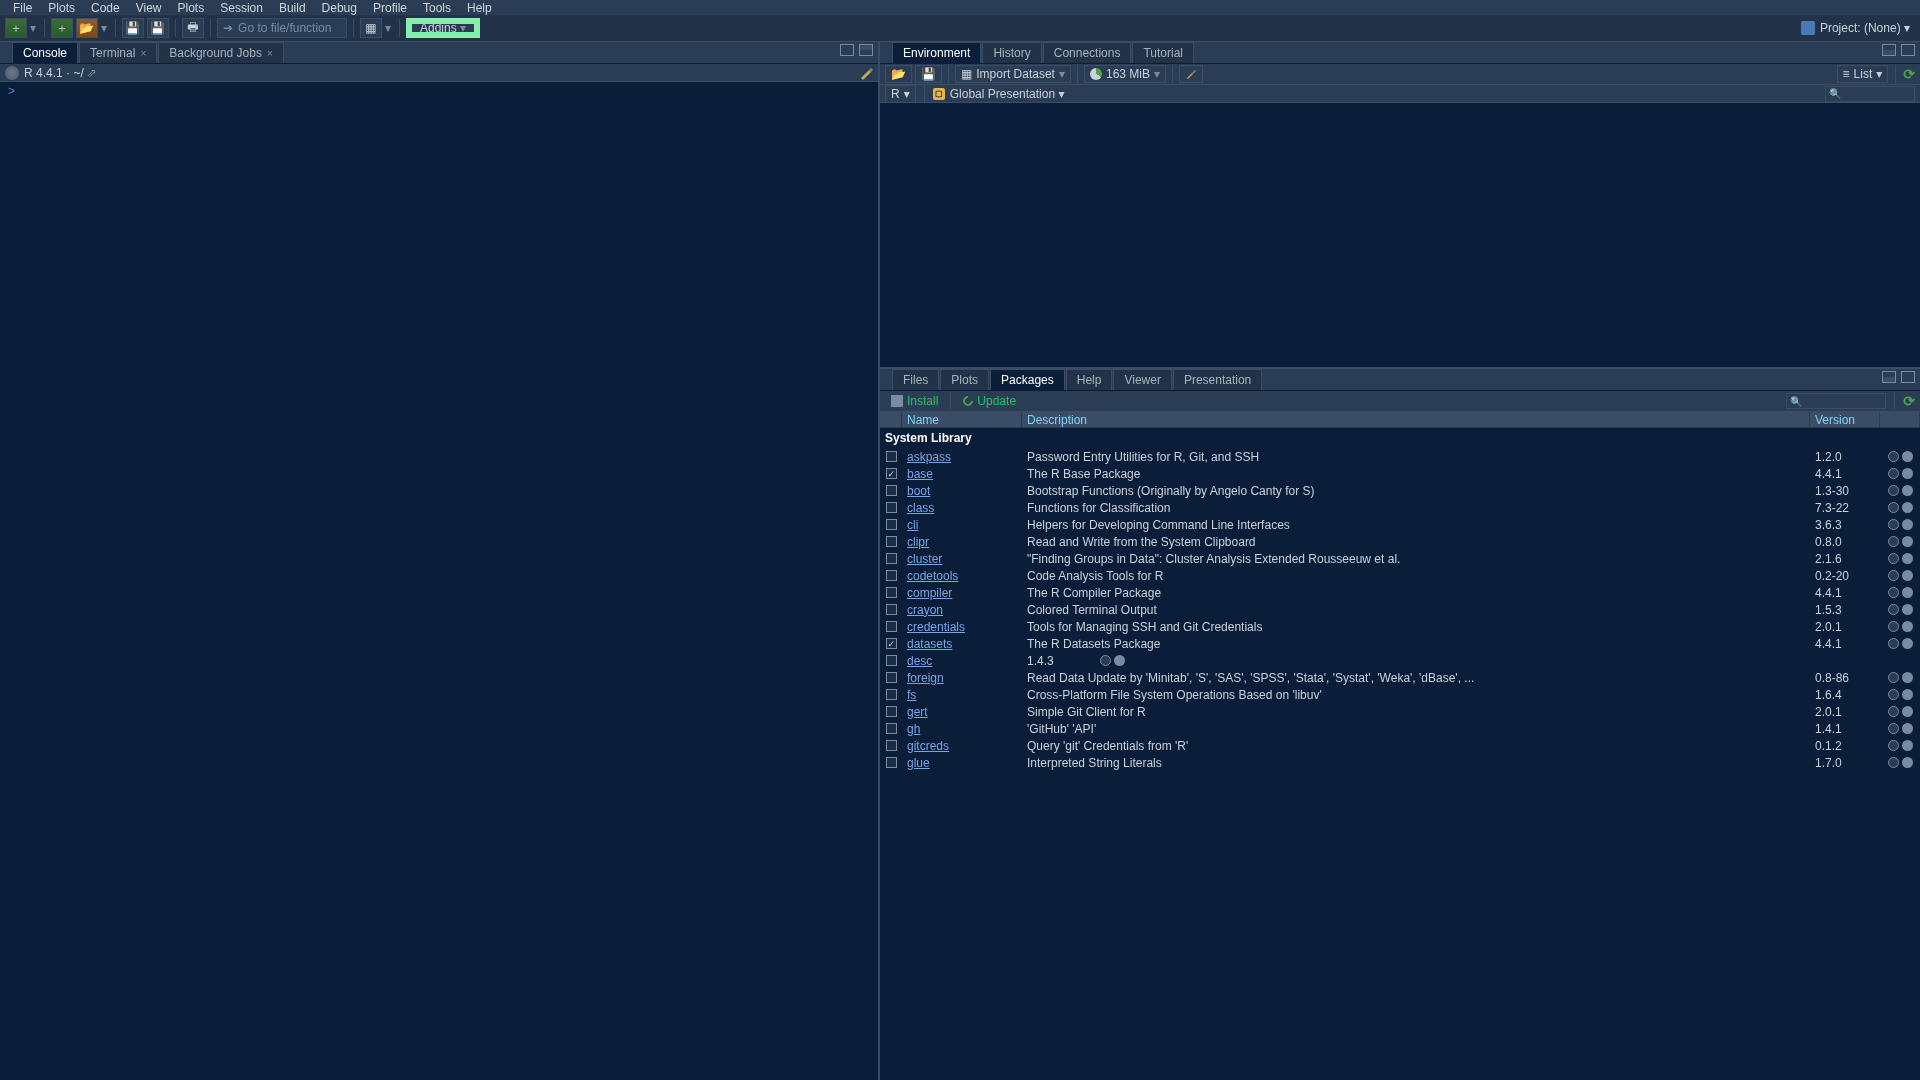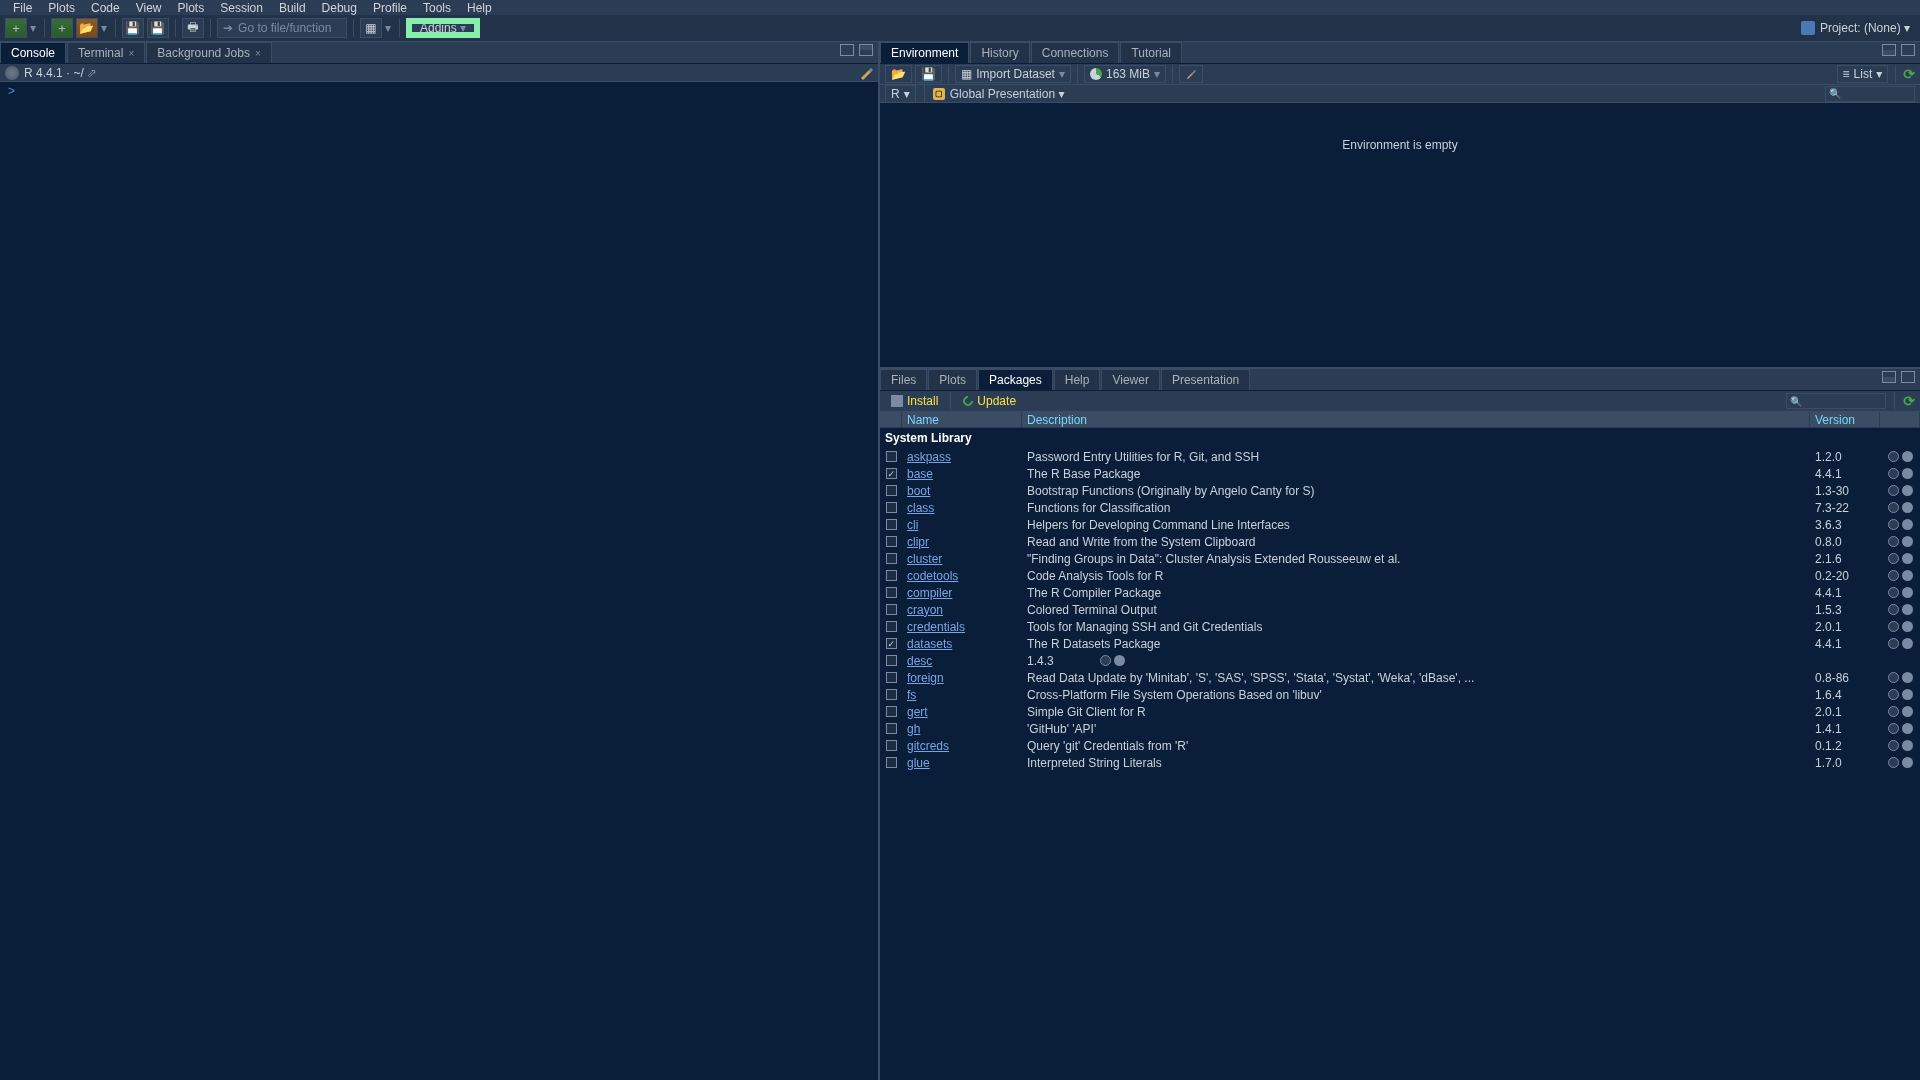--- a/index.html
+++ b/index.html
@@ -20,21 +20,21 @@
   .tb-addins { padding: 0 8px; height: 20px; background: #2a3d55; border: 6px solid #86efac; display: flex; align-items: center; color: #c9d1d9; }
   .toolbar-right { margin-left: auto; display: flex; align-items: center; gap: 5px; color: #c9d1d9; padding-right: 5px;}
   .proj-icon { width: 14px; height: 14px; background: #4a7ab5; border-radius: 2px; }
   
   
   .main { display: flex; height: calc(100% - 42px); }
   .left-panel { width: 880px; display: flex; flex-direction: column; border-right: 2px solid #3a4d65; }
   .right-panel { flex: 1; display: flex; flex-direction: column; }
   
   
-  .tabs { height: 22px; background: #2a3d55; display: flex; align-items: flex-end; border-bottom: 1px solid #0a1e3a; position: relative; }
+  .tabs { height: 22px; background: #2a3d55; display: flex; align-items: flex-end; border-bottom: 1px solid #0a1e3a; position: relative; padding-left: 12px; }
   .tab { padding: 3px 10px; background: #223349; color: #a9b1b9; border: 1px solid #3a4d65; border-bottom: none; margin-right: 1px; cursor: pointer; display: flex; align-items: center; gap: 5px; }
   .tab.active { background: #0a1e3a; color: #fff; }
   .tab-close { font-size: 10px; color: #7a8aa3; }
   .tabs-icons { position: absolute; right: 5px; top: 2px; display: flex; gap: 5px; }
   .win-icon { width: 14px; height: 12px; border: 1px solid #7a8aa3; cursor: pointer; }
   
   
   .console-header { height: 18px; background: #2a3d55; display: flex; align-items: center; padding: 0 5px; color: #c9d1d9; border-bottom: 1px solid #3a4d65; }
   .r-icon { width: 14px; height: 14px; background: radial-gradient(#6a7a8a,#4a5a6a); border-radius: 50%; margin-right: 5px; }
   .clear-icon { margin-left: auto; }
@@ -55,21 +55,21 @@
   .search-icon { color: #7a8aa3; font-size: 10px;}
   
   .env-subbar { height: 18px; background: #2a3d55; display: flex; align-items: center; padding: 0 5px; gap: 5px; border-bottom: 1px solid #3a4d65; }
   .env-body { flex: 1; background: #0a1e3a; display: flex; align-items: flex-start; justify-content: center; padding-top: 35px; color: #c9d1d9; }
   
   .right-top { height: 327px; display: flex; flex-direction: column; border-bottom: 2px solid #3a4d65;}
   .right-bottom { flex: 1; display: flex; flex-direction: column; overflow: hidden; justify-content: space-between;}
   
   
   .pkg-toolbar { height: 21px; background: #2a3d55; display: flex; align-items: center; padding: 0 5px; gap: 3px; border-bottom: 1px solid #3a4d65;}
-  .pkg-btn { height: 18px; padding: 0 6px; display: flex; align-items: center; gap: 4px; color: #fde047; cursor: pointer;}
+  .pkg-btn { height: 18px; padding: 0 6px; display: flex; align-items: center; gap: 4px; color: #22c55e; cursor: pointer;}
   .pkg-btn .sq { width: 12px; height: 12px; background: #7a8aa3;}
   .upd-circ { width: 10px; height: 10px; border: 2px solid #4aa54a; border-radius: 50%; border-top-color: transparent; transform: rotate(45deg);}
   
   
   .pkg-header { height: 16px; background: #3a4d65; display: flex; border-bottom: 1px solid #2a3d55; color: #7dd3fc;}
   .pkg-header > div { padding: 1px 5px; border-right: 1px solid #2a3d55;}
   .col-check { width: 22px;}
   .col-name { width: 120px;}
   .col-desc { flex: 1;}
   .col-ver { width: 70px;}
@@ -213,23 +213,20 @@
       </div>
       <div class="env-subbar">
         <div class="env-btn"><span>R</span> ▾</div>
         <div class="tb-divider"></div>
         <span class="lang-icon">▢</span>
         <span><span>Global Presentation</span> ▾</span>
         <div style="margin-left:auto" class="search-box">
             <span class="search-icon">🔍</span>
           </div>
       </div>
-      <div class="env-body">
-        <span>Environment is empty</span>
-      </div>
     </div>
 
     <div class="right-bottom">
       <div class="tabs" id="rb-tabs">
         <div class="tab">Files</div>
           <div class="tab">Plots</div>
           <div class="tab active">Packages</div>
           <div class="tab">Help</div>
           <div class="tab">Viewer</div>
           <div class="tab">Presentation</div>

